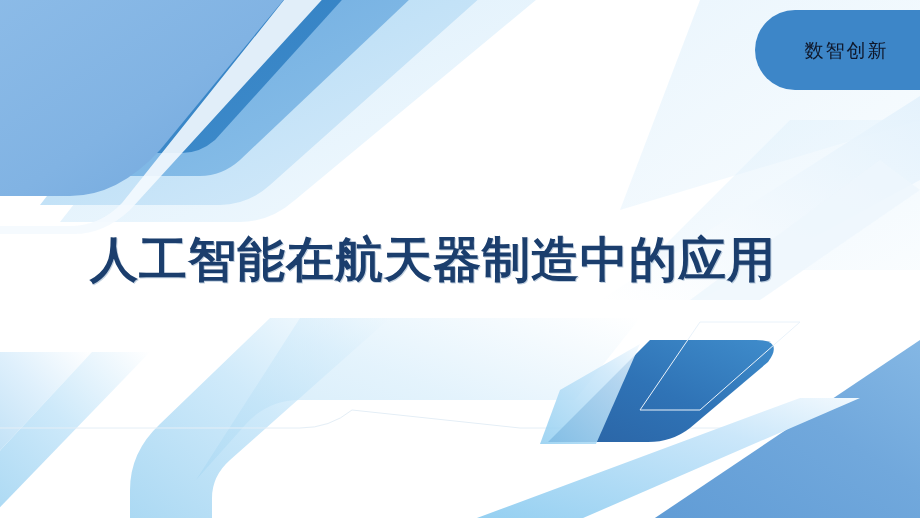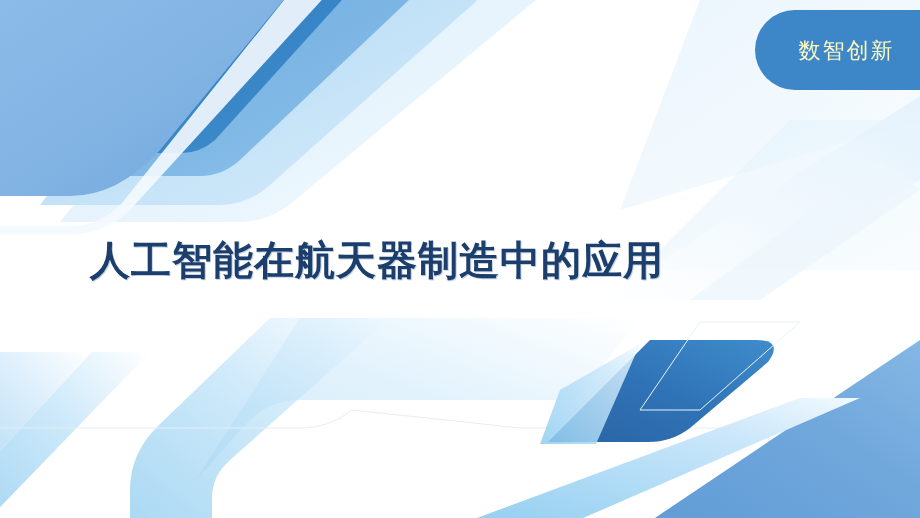--- a/index.html
+++ b/index.html
@@ -36,40 +36,40 @@
     border-radius: 40px 0 0 40px;
     display: flex;
     flex-direction: column;
     align-items: center;
     justify-content: center;
     box-sizing: border-box;
     padding-left: 24px;
     padding-right: 6px;
   }
   .badge-line {
-    color: #fef9c3;
-    font-size: 22px;
+    color: #0f172a;
+    font-size: 19px;
     line-height: 27px;
     letter-spacing: 2px;
     white-space: nowrap;
     font-weight: 400;
   }
 
   
   .title-wrap {
     position: absolute;
     left: 90px;
     top: 232px;
     width: 700px;
     height: 56px;
     display: flex;
     align-items: center;
   }
   .title-text {
-    font-size: 40px;
+    font-size: 48px;
     font-weight: bold;
     color: #1b3e6d;
     letter-spacing: 1px;
     line-height: 48px;
     white-space: nowrap;
     text-shadow: 1px 1px 0 rgba(120,150,185,0.45);
   }
 </style>
 </head>
 <body>

